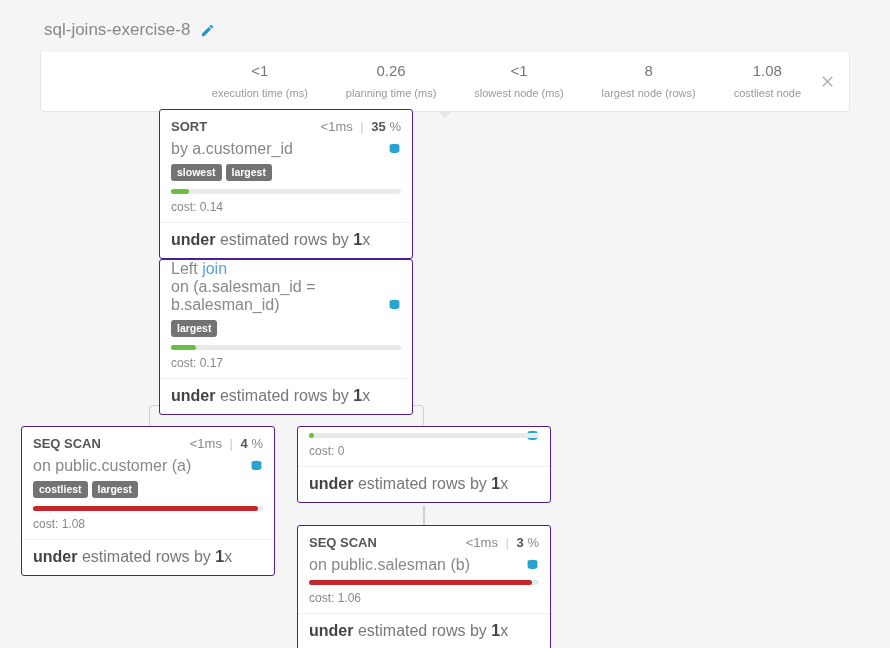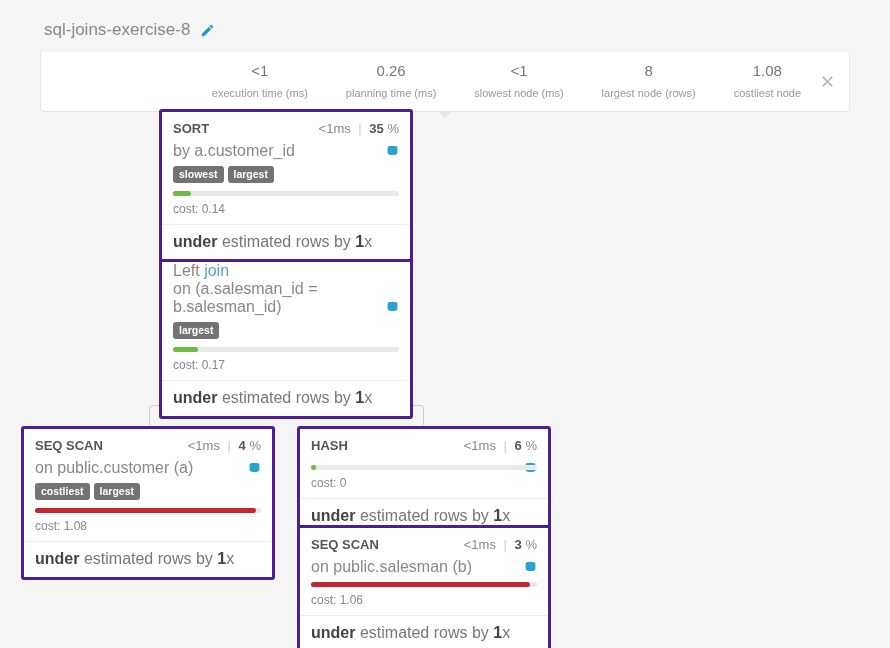--- a/index.html
+++ b/index.html
@@ -68,21 +68,21 @@
   .vconn {
     position: absolute;
     width: 2px;
     background: #cfcfcf;
     z-index: 0;
   }
 
   .node {
     position: absolute;
     background: #fff;
-    border: 3px solid #4c1d95;
+    border: 1px solid #4c1d95;
     border-radius: 3px;
     width: 254px;
     z-index: 1;
   }
   .node-head {
     padding: 9px 11px 6px 11px;
     display: flex;
     align-items: baseline;
     justify-content: space-between;
   }
@@ -260,28 +260,20 @@
       <span class="tag">largest</span>
     </div>
     <div class="bar-track">
         <div class="bar-fill bar-red" style="width:98%"></div>
       </div>
     <div class="cost-row"><span>cost:</span> <span>1.08</span></div>
     <div class="est-row"><b>under</b><span> estimated rows by </span><b>1</b><span>x</span></div>
   </div>
 
   <div class="node" style="left:297px; top:322px;">
-    <div class="node-head">
-      <span class="node-title">HASH</span>
-      <span class="node-metrics">
-        <span>&lt;1</span><span>ms</span>
-        <span class="sep">|</span>
-        <b>6</b><span> %</span>
-      </span>
-    </div>
     <div class="node-sub" style="padding-bottom:2px;">
       <span></span>
       <span class="db-icon" style="margin-left:auto;">
         <svg width="13" height="15" viewBox="0 0 24 24" fill="currentColor">
             <ellipse cx="12" cy="5" rx="9" ry="3.5"></ellipse>
             <path d="M3 5v5c0 1.9 4 3.5 9 3.5s9-1.6 9-3.5V5"></path>
             <path d="M3 10v5c0 1.9 4 3.5 9 3.5s9-1.6 9-3.5v-5"></path>
           </svg>
       </span>
     </div>

